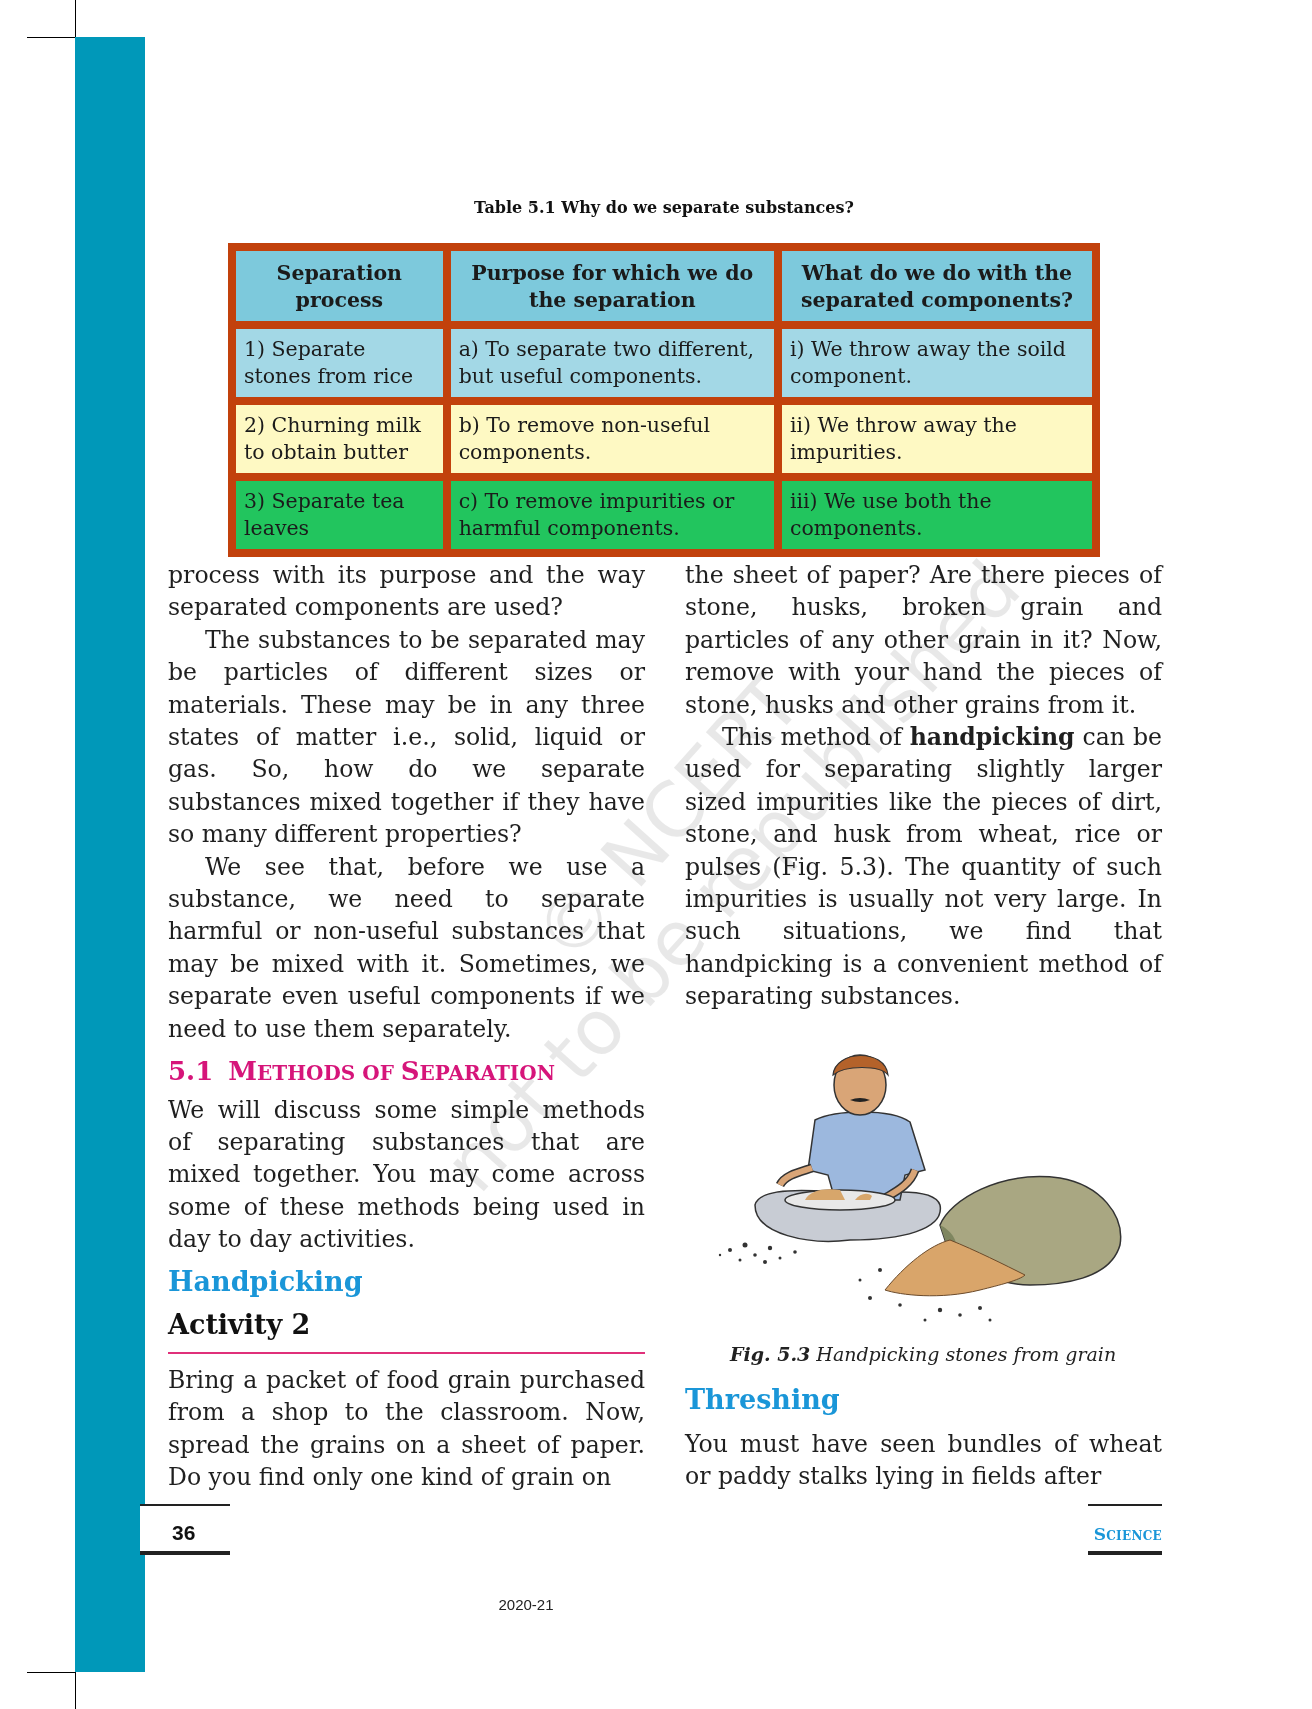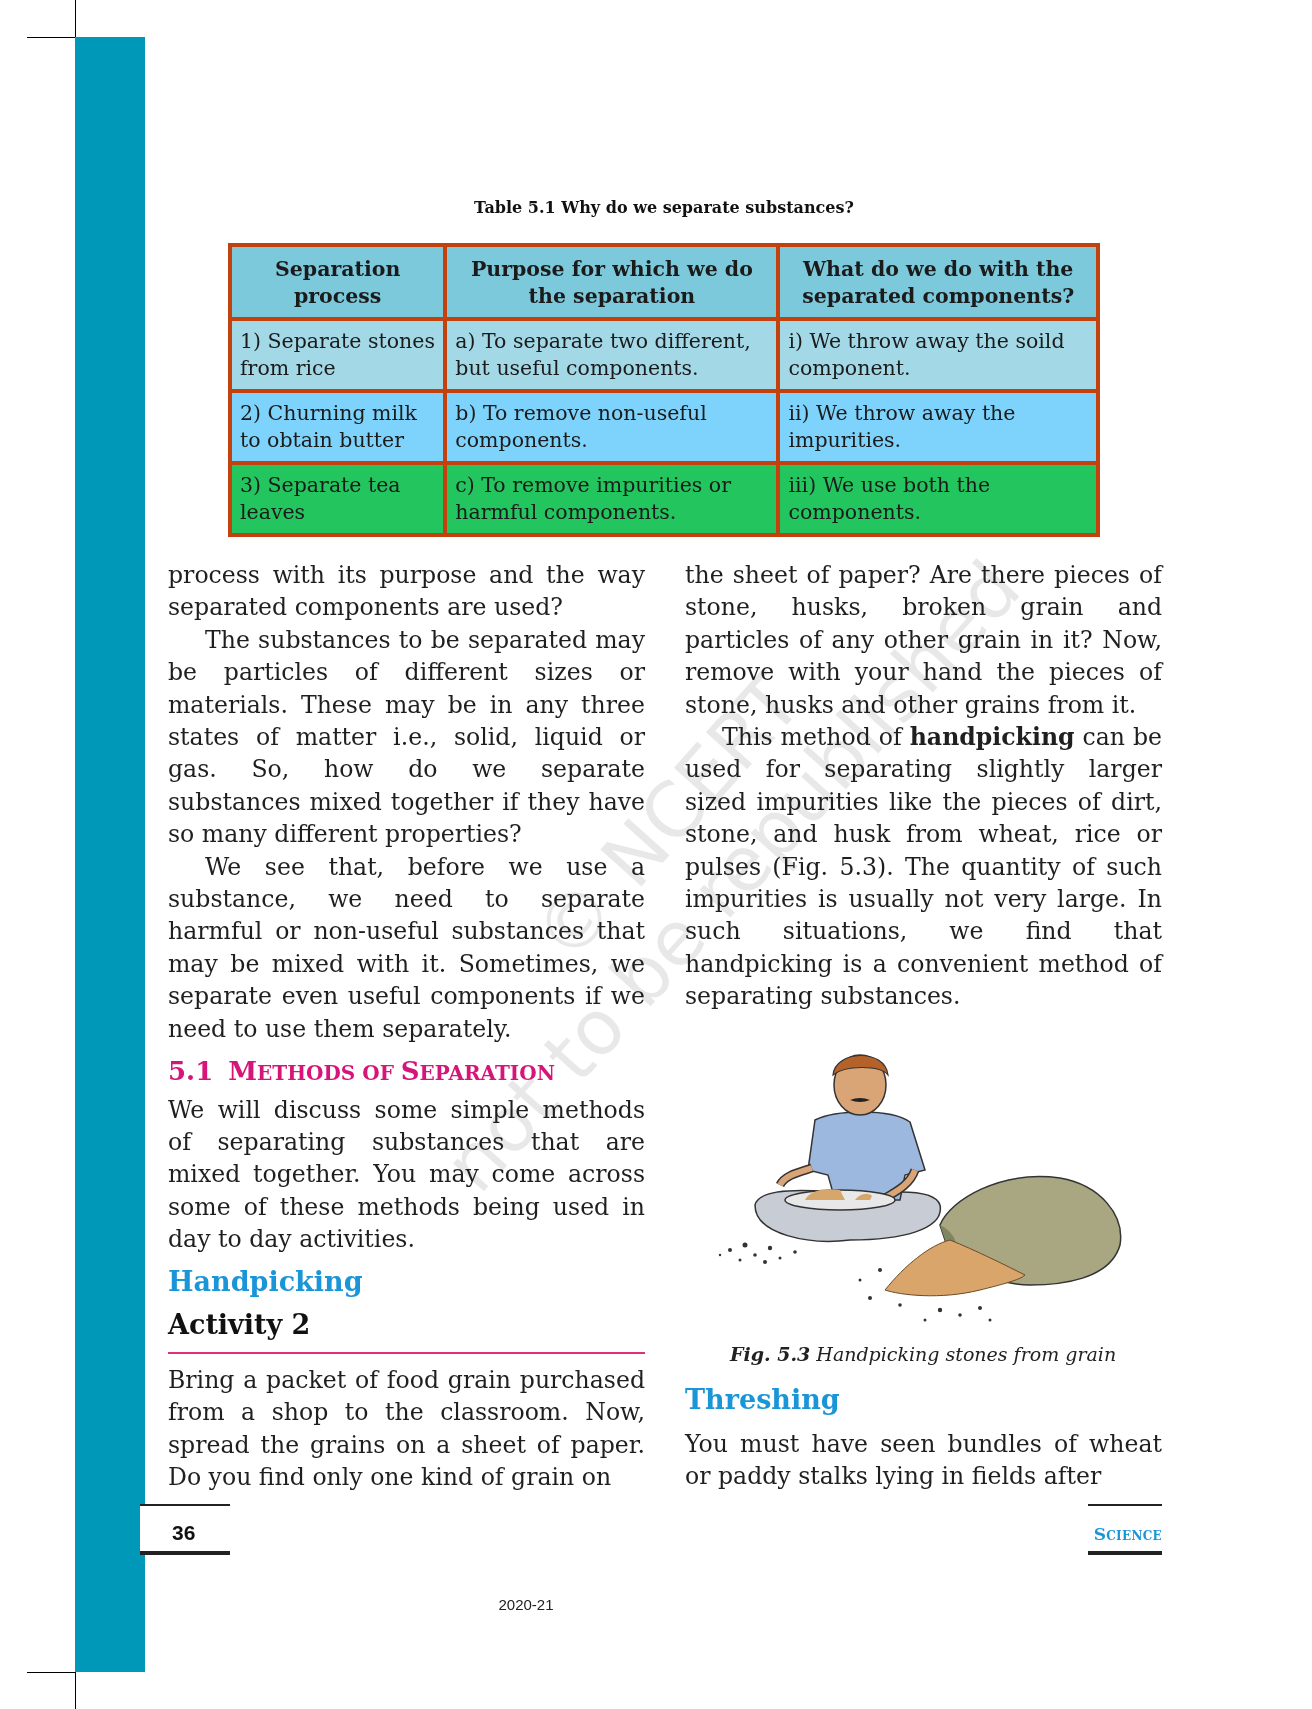--- a/index.html
+++ b/index.html
@@ -8,24 +8,24 @@
   .abs { position:absolute; }
   .crop-h { position:absolute; height:1px; background:#000; }
   .crop-v { position:absolute; width:1px; background:#000; }
   .side-bar { position:absolute; left:75px; top:37px; width:70px; height:1635px; background:#0098b9; }
   .watermark { position:absolute; left:250px; top:760px; width:900px; transform:rotate(-48deg); transform-origin:center;
                font-family:"DejaVu Sans", sans-serif; font-size:76px; color:rgba(0,0,0,0.09); line-height:1.15; text-align:center; pointer-events:none; white-space:nowrap; }
   .table-title { position:absolute; left:228px; width:872px; top:198px; text-align:center;
                  font-family:"DejaVu Serif", serif; font-weight:bold; font-size:16px; color:#111; }
   table.t51 { position:absolute; left:228px; top:243px; width:872px; border-collapse:collapse;
               font-family:"DejaVu Serif", serif; font-size:20.5px; line-height:27px; color:#1b1b1b; }
-  table.t51 td, table.t51 th { border:4px solid #c2410c; padding:7px 8px; vertical-align:top; text-align:left; }
+  table.t51 td, table.t51 th { border:8px solid #c2410c; padding:7px 8px; vertical-align:top; text-align:left; }
   table.t51 th { font-weight:bold; text-align:center; background:#7dc9dc; padding:9px 8px 7px; }
   table.t51 tr.r1 td { background:#a3d8e6; }
-  table.t51 tr.r2 td { background:#7dd3fc; }
+  table.t51 tr.r2 td { background:#fef9c3; }
   table.t51 tr.r3 td { background:#22c55e; }
   .col { position:absolute; width:477px; font-size:23.6px; line-height:32.4px; text-align:justify; }
   .col p { margin:0; }
   .indent { text-indent:37px; }
   .sec-head { color:#d6157a; font-weight:bold; font-size:26px; font-family:"DejaVu Serif", serif; }
   .sec-head .sc { font-size:20px; }
   .sub-head { color:#1a96d8; font-weight:bold; font-size:27px; font-family:"DejaVu Serif", serif; }
   .act-head { color:#111; font-weight:bold; font-size:27px; font-family:"DejaVu Serif", serif; }
   .act-rule { position:absolute; height:2px; background:#e0307a; }
   .fig-caption { position:absolute; left:730px; top:1343px; font-size:19px; font-style:italic; color:#222; white-space:nowrap; }

